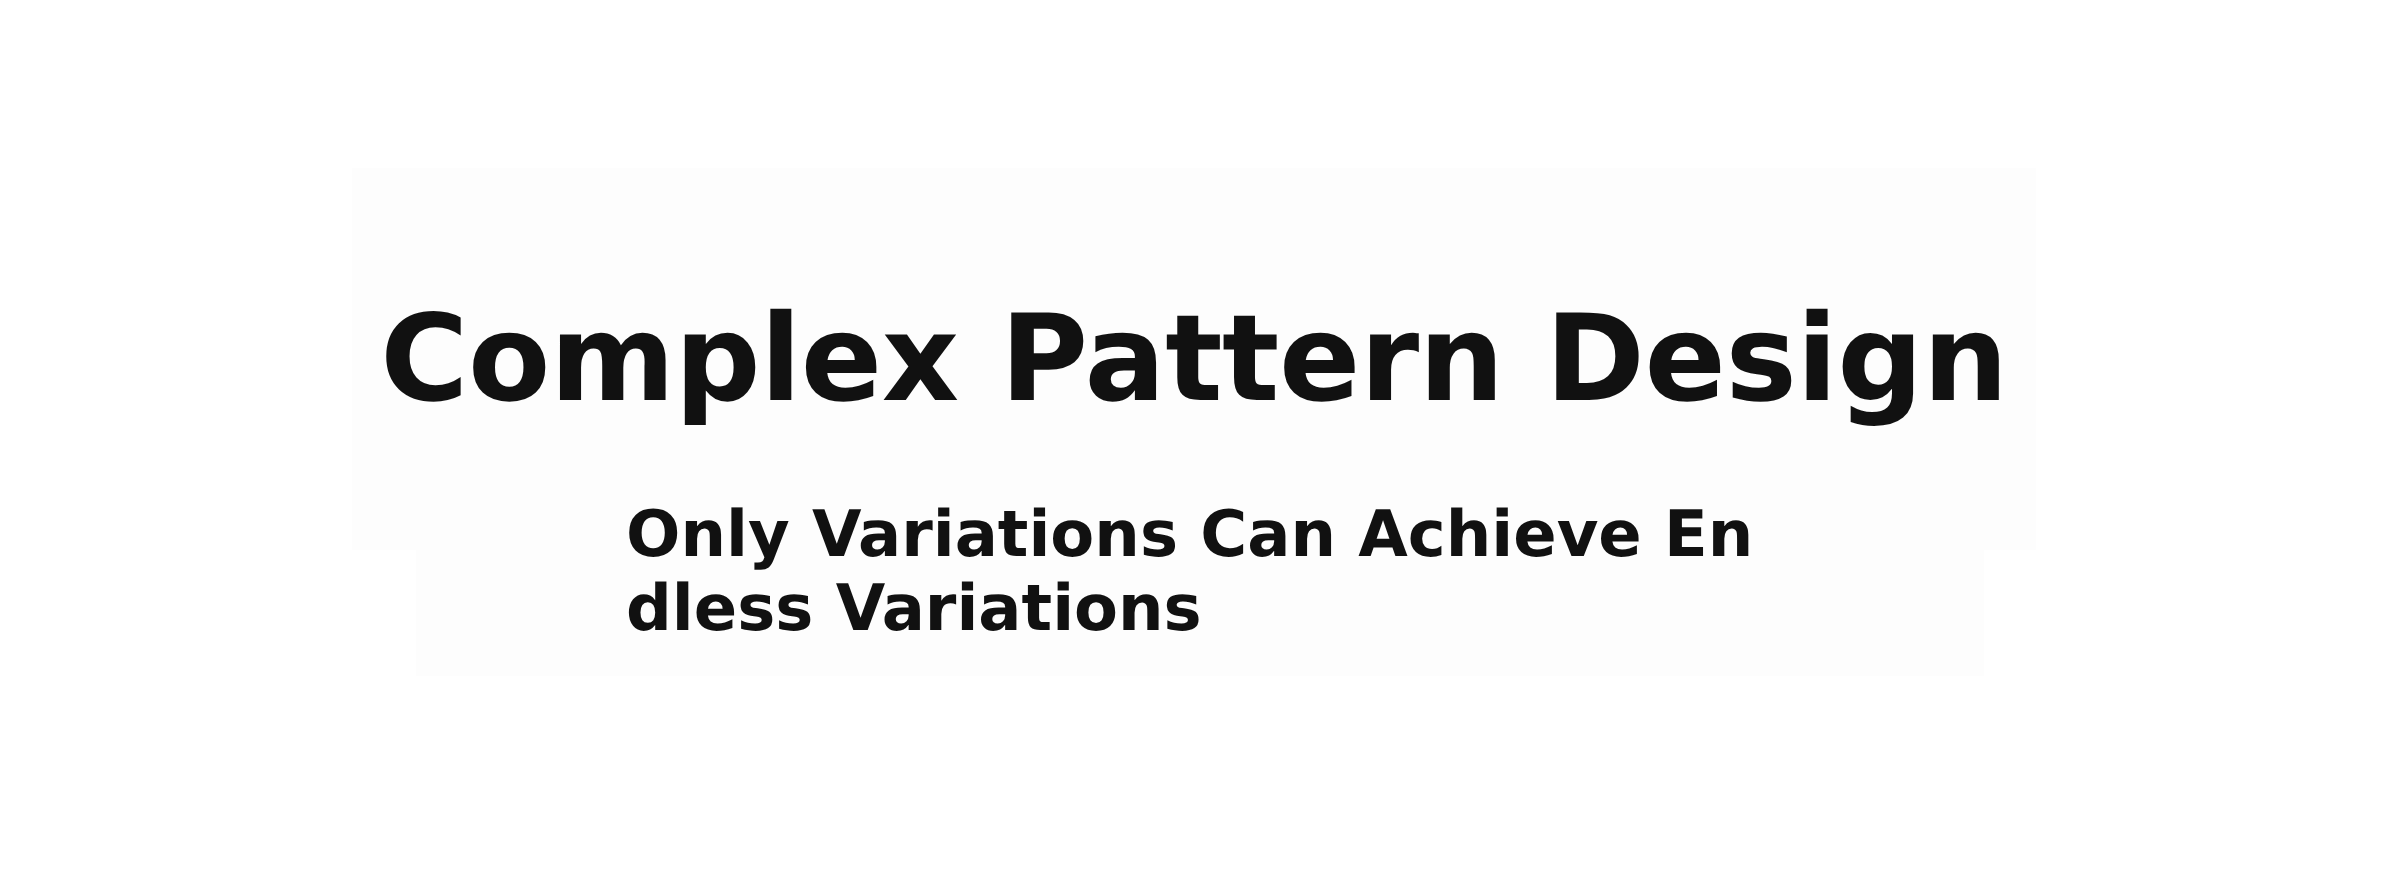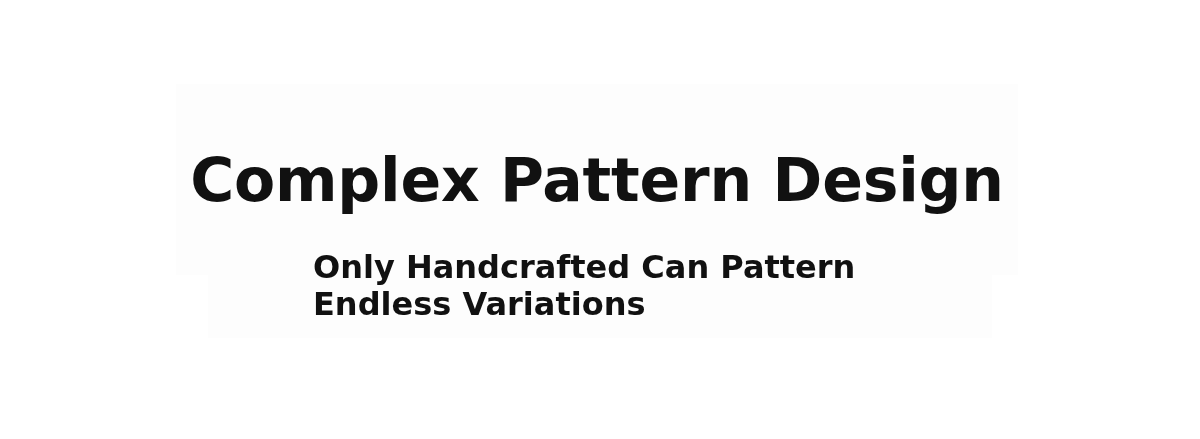--- a/index.html
+++ b/index.html
@@ -81,16 +81,16 @@
 
   <div class="title-panel"></div>
 
   <div class="subtitle-panel"></div>
 
   <div class="title-area">
     <div class="title-text">Complex Pattern Design</div>
   </div>
 
   <div class="subtitle-area">
-    <div class="subtitle-text">Only Handcrafted Can Pattern Endless Variations</div>
+    <div class="subtitle-text">Only Variations Can Achieve Endless Variations</div>
   </div>
 
 </div>
 
 </body></html>

